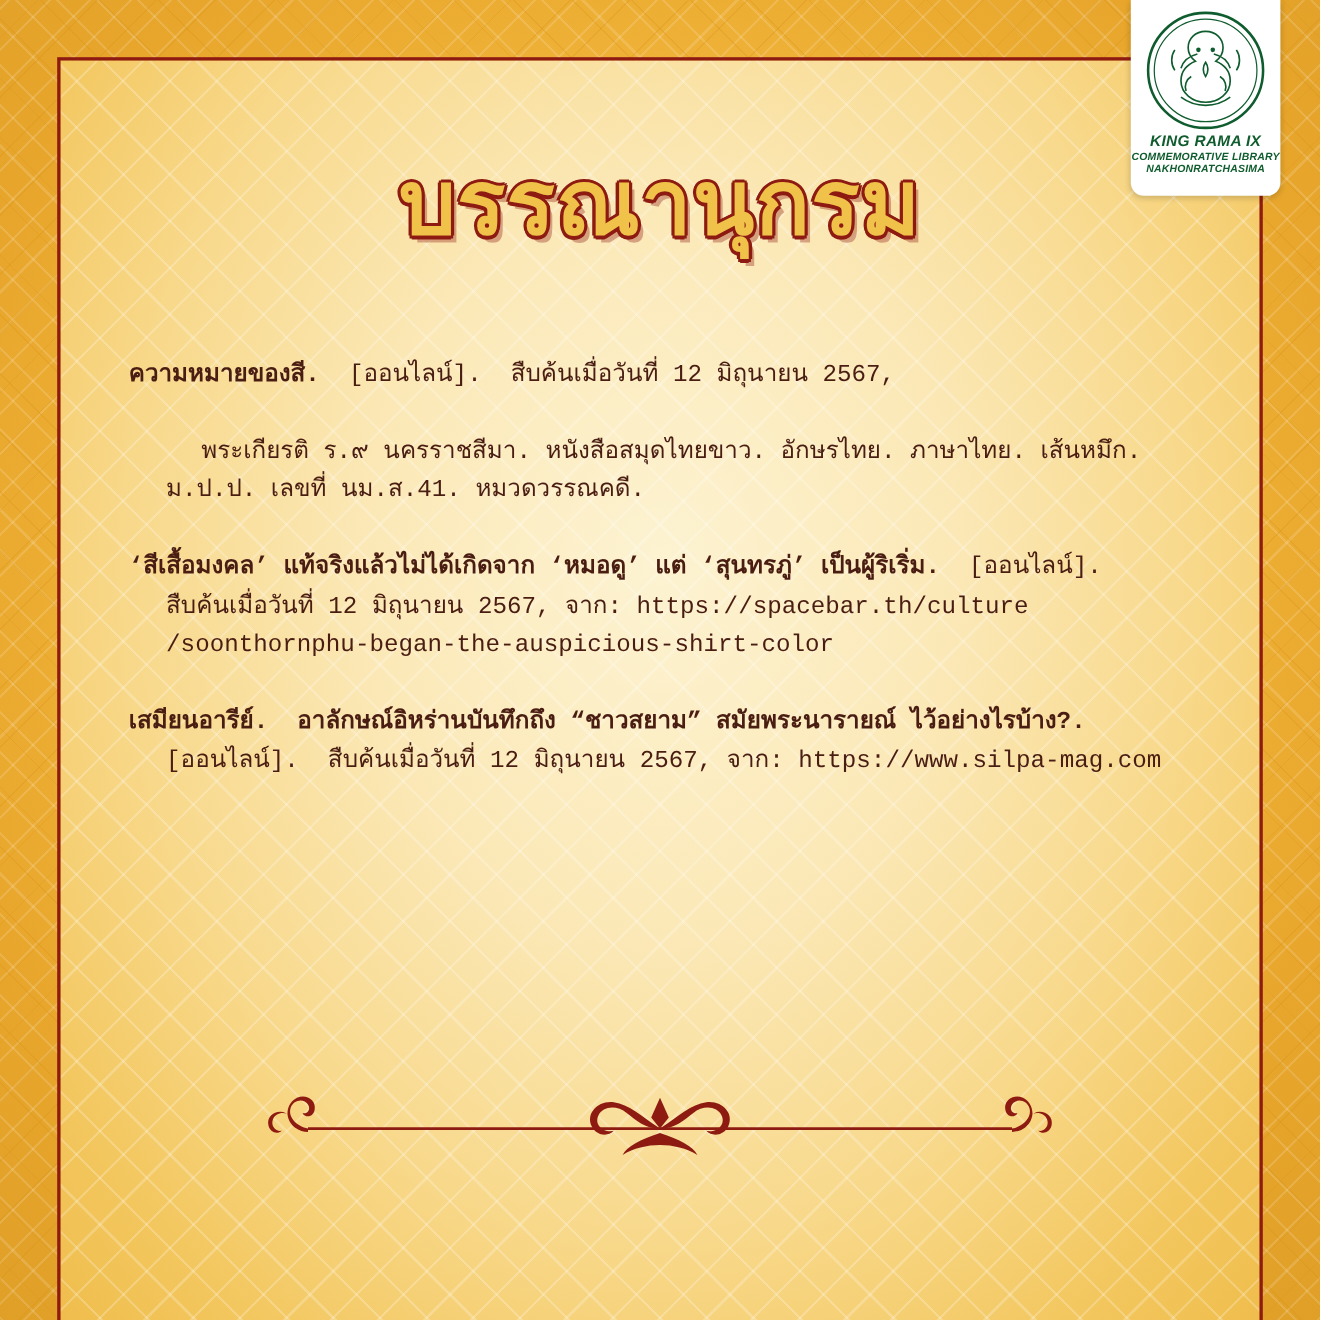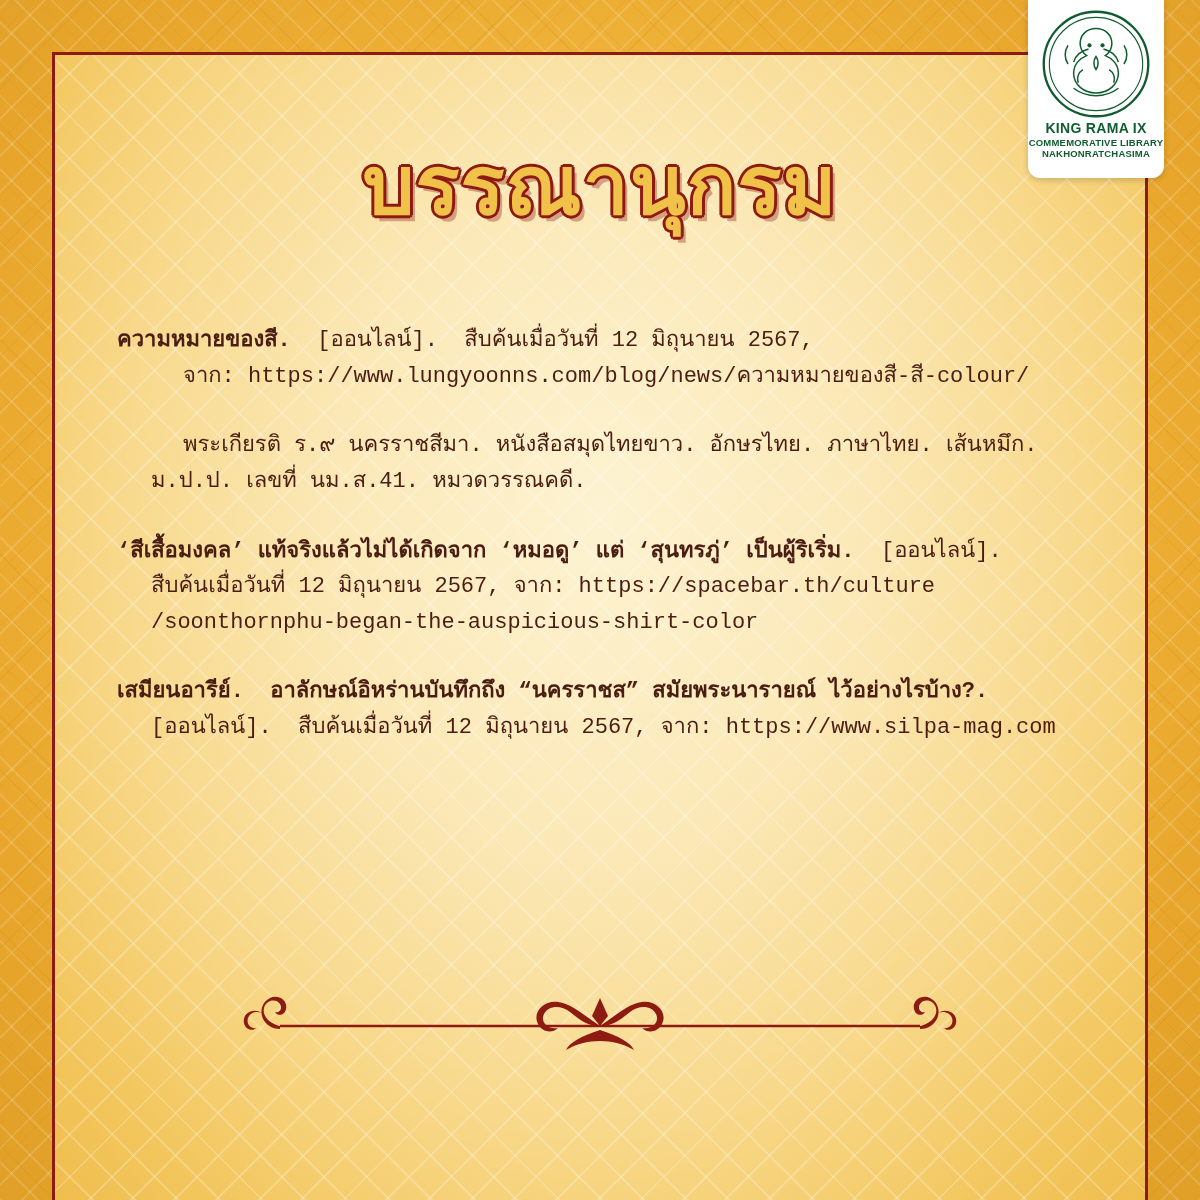--- a/index.html
+++ b/index.html
@@ -112,20 +112,21 @@
     height: 178px;
     background: #ffffff;
     border-radius: 0 0 12px 12px;
     box-shadow: 0 2px 6px rgba(0,0,0,0.18);
     display: flex;
     flex-direction: column;
     align-items: center;
     justify-content: flex-start;
     padding-top: 8px;
     box-sizing: border-box;
+    font-style: italic;
   }
   .logo-badge .emblem {
     width: 112px;
     height: 112px;
   }
   .logo-badge .logo-text {
     text-align: center;
     color: #0f5c2e;
     font-family: "Liberation Sans", sans-serif;
     line-height: 1.18;
@@ -148,33 +149,32 @@
 <div class="page">
   <div class="lattice"></div>
 
   <div class="frame">
 
     <div class="title">บรรณานุกรม</div>
 
     <div class="entries" id="entries">
         <div class="entry">
           <div class="line indent-0"><span class="bold">ความหมายของสี.</span><span>  [ออนไลน์].  สืบค้นเมื่อวันที่ 12 มิถุนายน 2567,</span></div>
-          <div class="line indent-1"><span>จาก: https://www.lungyoonns.com/blog/news/ความหมายของสี-สี-colour/</span></div>
         </div>
         <div class="entry">
           <div class="line indent-1"><span>พระเกียรติ ร.๙ นครราชสีมา. หนังสือสมุดไทยขาว. อักษรไทย. ภาษาไทย. เส้นหมึก.</span></div>
           <div class="line indent-2"><span>ม.ป.ป. เลขที่ นม.ส.41. หมวดวรรณคดี.</span></div>
         </div>
         <div class="entry">
           <div class="line indent-0"><span class="bold">‘สีเสื้อมงคล’ แท้จริงแล้วไม่ได้เกิดจาก ‘หมอดู’ แต่ ‘สุนทรภู่’ เป็นผู้ริเริ่ม.</span><span>  [ออนไลน์].</span></div>
           <div class="line indent-2"><span>สืบค้นเมื่อวันที่ 12 มิถุนายน 2567, จาก: https://spacebar.th/culture</span></div>
           <div class="line indent-2"><span>/soonthornphu-began-the-auspicious-shirt-color</span></div>
         </div>
         <div class="entry">
-          <div class="line indent-0"><span class="bold">เสมียนอารีย์.  อาลักษณ์อิหร่านบันทึกถึง “นครราชส” สมัยพระนารายณ์ ไว้อย่างไรบ้าง?.</span></div>
+          <div class="line indent-0"><span class="bold">เสมียนอารีย์.  อาลักษณ์อิหร่านบันทึกถึง “ชาวสยาม” สมัยพระนารายณ์ ไว้อย่างไรบ้าง?.</span></div>
           <div class="line indent-2"><span>[ออนไลน์].  สืบค้นเมื่อวันที่ 12 มิถุนายน 2567, จาก: https://www.silpa-mag.com</span></div>
         </div>
       </div>
 
     <div class="divider">
       <svg width="760" height="70" viewBox="0 0 760 70" xmlns="http://www.w3.org/2000/svg">
         <g stroke="#8e1b12" fill="#8e1b12" stroke-width="2">
           <line x1="60" y1="40" x2="700" y2="40" stroke-width="2.5"></line>
           <path d="M380 12 L388 30 L380 40 L372 30 Z" fill="#8e1b12" stroke="none"></path>
           <path d="M380 40 c-14 0 -22 -8 -30 -14 c-10 -8 -22 -6 -26 2 c-4 8 4 16 14 14 c-6 6 -16 4 -20 -4 c-6 -12 6 -24 20 -22 c14 2 24 12 42 24 z" fill="#8e1b12" stroke="none"></path>

